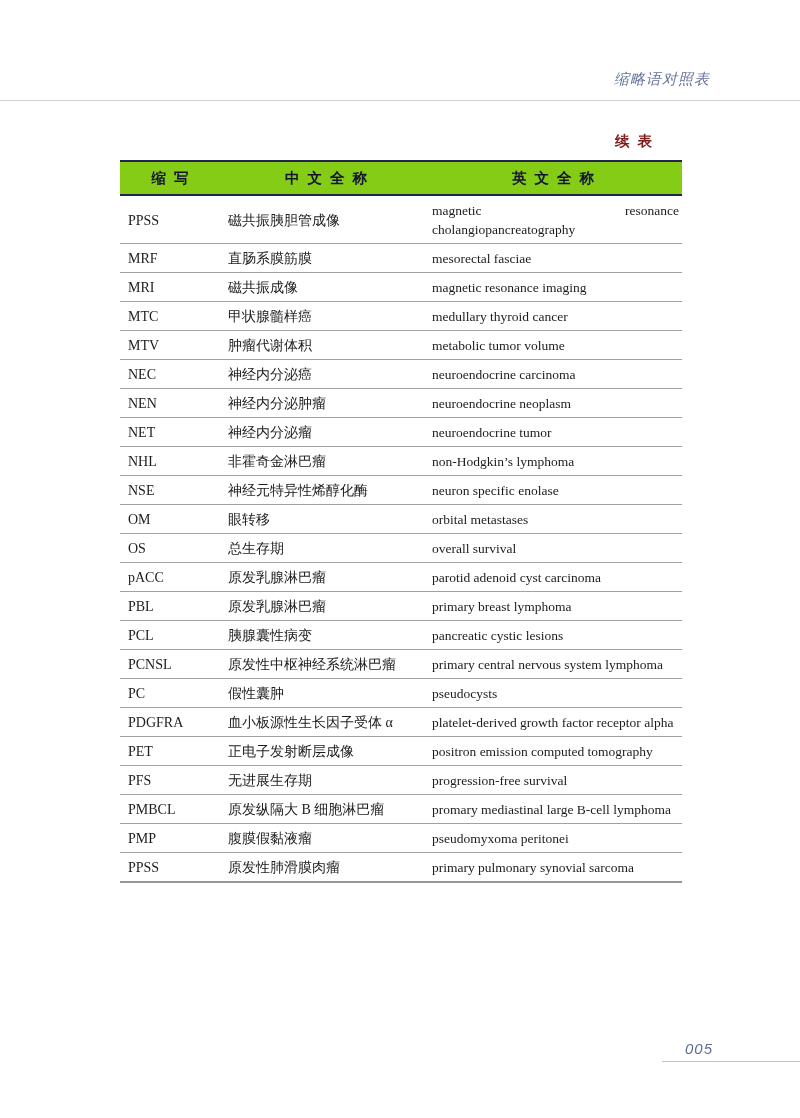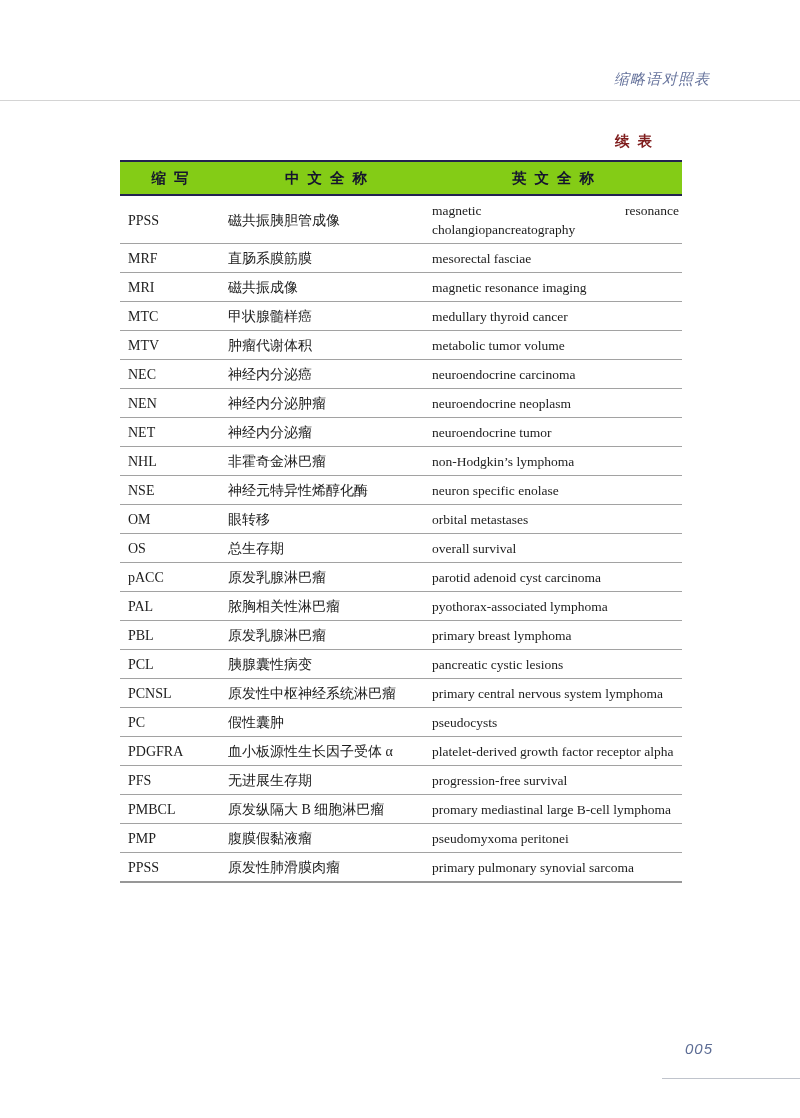--- a/index.html
+++ b/index.html
@@ -80,21 +80,21 @@
   .abbr-table td.abbr-cell { padding-left: 8px; font-size: 14px; }
   .abbr-table td.zh-cell   { font-size: 14px; }
   .abbr-table td.en-cell   { font-size: 13.5px; text-align: justify; padding-right: 3px; }
 
   
   .footer {
     position: absolute;
     top: 1040px; right: 0;
     width: 138px;
     border-bottom: 1px solid #c0c4cc;
-    padding-bottom: 20px;
+    padding-bottom: 3px;
   }
   .page-number {
     font-family: "Liberation Sans", sans-serif;
     font-style: italic;
     font-size: 15px;
     color: #5d6d95;
     margin-left: 23px;
     letter-spacing: 1px;
   }
 </style>
@@ -180,25 +180,20 @@
           <td class="abbr-cell">OS</td>
           <td class="zh-cell">总生存期</td>
           <td class="en-cell">overall survival</td>
         </tr>
         <tr>
           <td class="abbr-cell">pACC</td>
           <td class="zh-cell">原发乳腺淋巴瘤</td>
           <td class="en-cell">parotid adenoid cyst carcinoma</td>
         </tr>
         <tr>
-          <td class="abbr-cell">PAL</td>
-          <td class="zh-cell">脓胸相关性淋巴瘤</td>
-          <td class="en-cell">pyothorax-associated lymphoma</td>
-        </tr>
-        <tr>
           <td class="abbr-cell">PBL</td>
           <td class="zh-cell">原发乳腺淋巴瘤</td>
           <td class="en-cell">primary breast lymphoma</td>
         </tr>
         <tr>
           <td class="abbr-cell">PCL</td>
           <td class="zh-cell">胰腺囊性病变</td>
           <td class="en-cell">pancreatic cystic lesions</td>
         </tr>
         <tr>
@@ -210,20 +205,25 @@
           <td class="abbr-cell">PC</td>
           <td class="zh-cell">假性囊肿</td>
           <td class="en-cell">pseudocysts</td>
         </tr>
         <tr>
           <td class="abbr-cell">PDGFRA</td>
           <td class="zh-cell">血小板源性生长因子受体 α</td>
           <td class="en-cell">platelet-derived growth factor receptor alpha</td>
         </tr>
         <tr>
+          <td class="abbr-cell">PET</td>
+          <td class="zh-cell">正电子发射断层成像</td>
+          <td class="en-cell">positron emission computed tomography</td>
+        </tr>
+        <tr>
           <td class="abbr-cell">PFS</td>
           <td class="zh-cell">无进展生存期</td>
           <td class="en-cell">progression-free survival</td>
         </tr>
         <tr>
           <td class="abbr-cell">PMBCL</td>
           <td class="zh-cell">原发纵隔大 B 细胞淋巴瘤</td>
           <td class="en-cell">promary mediastinal large B-cell lymphoma</td>
         </tr>
         <tr>

